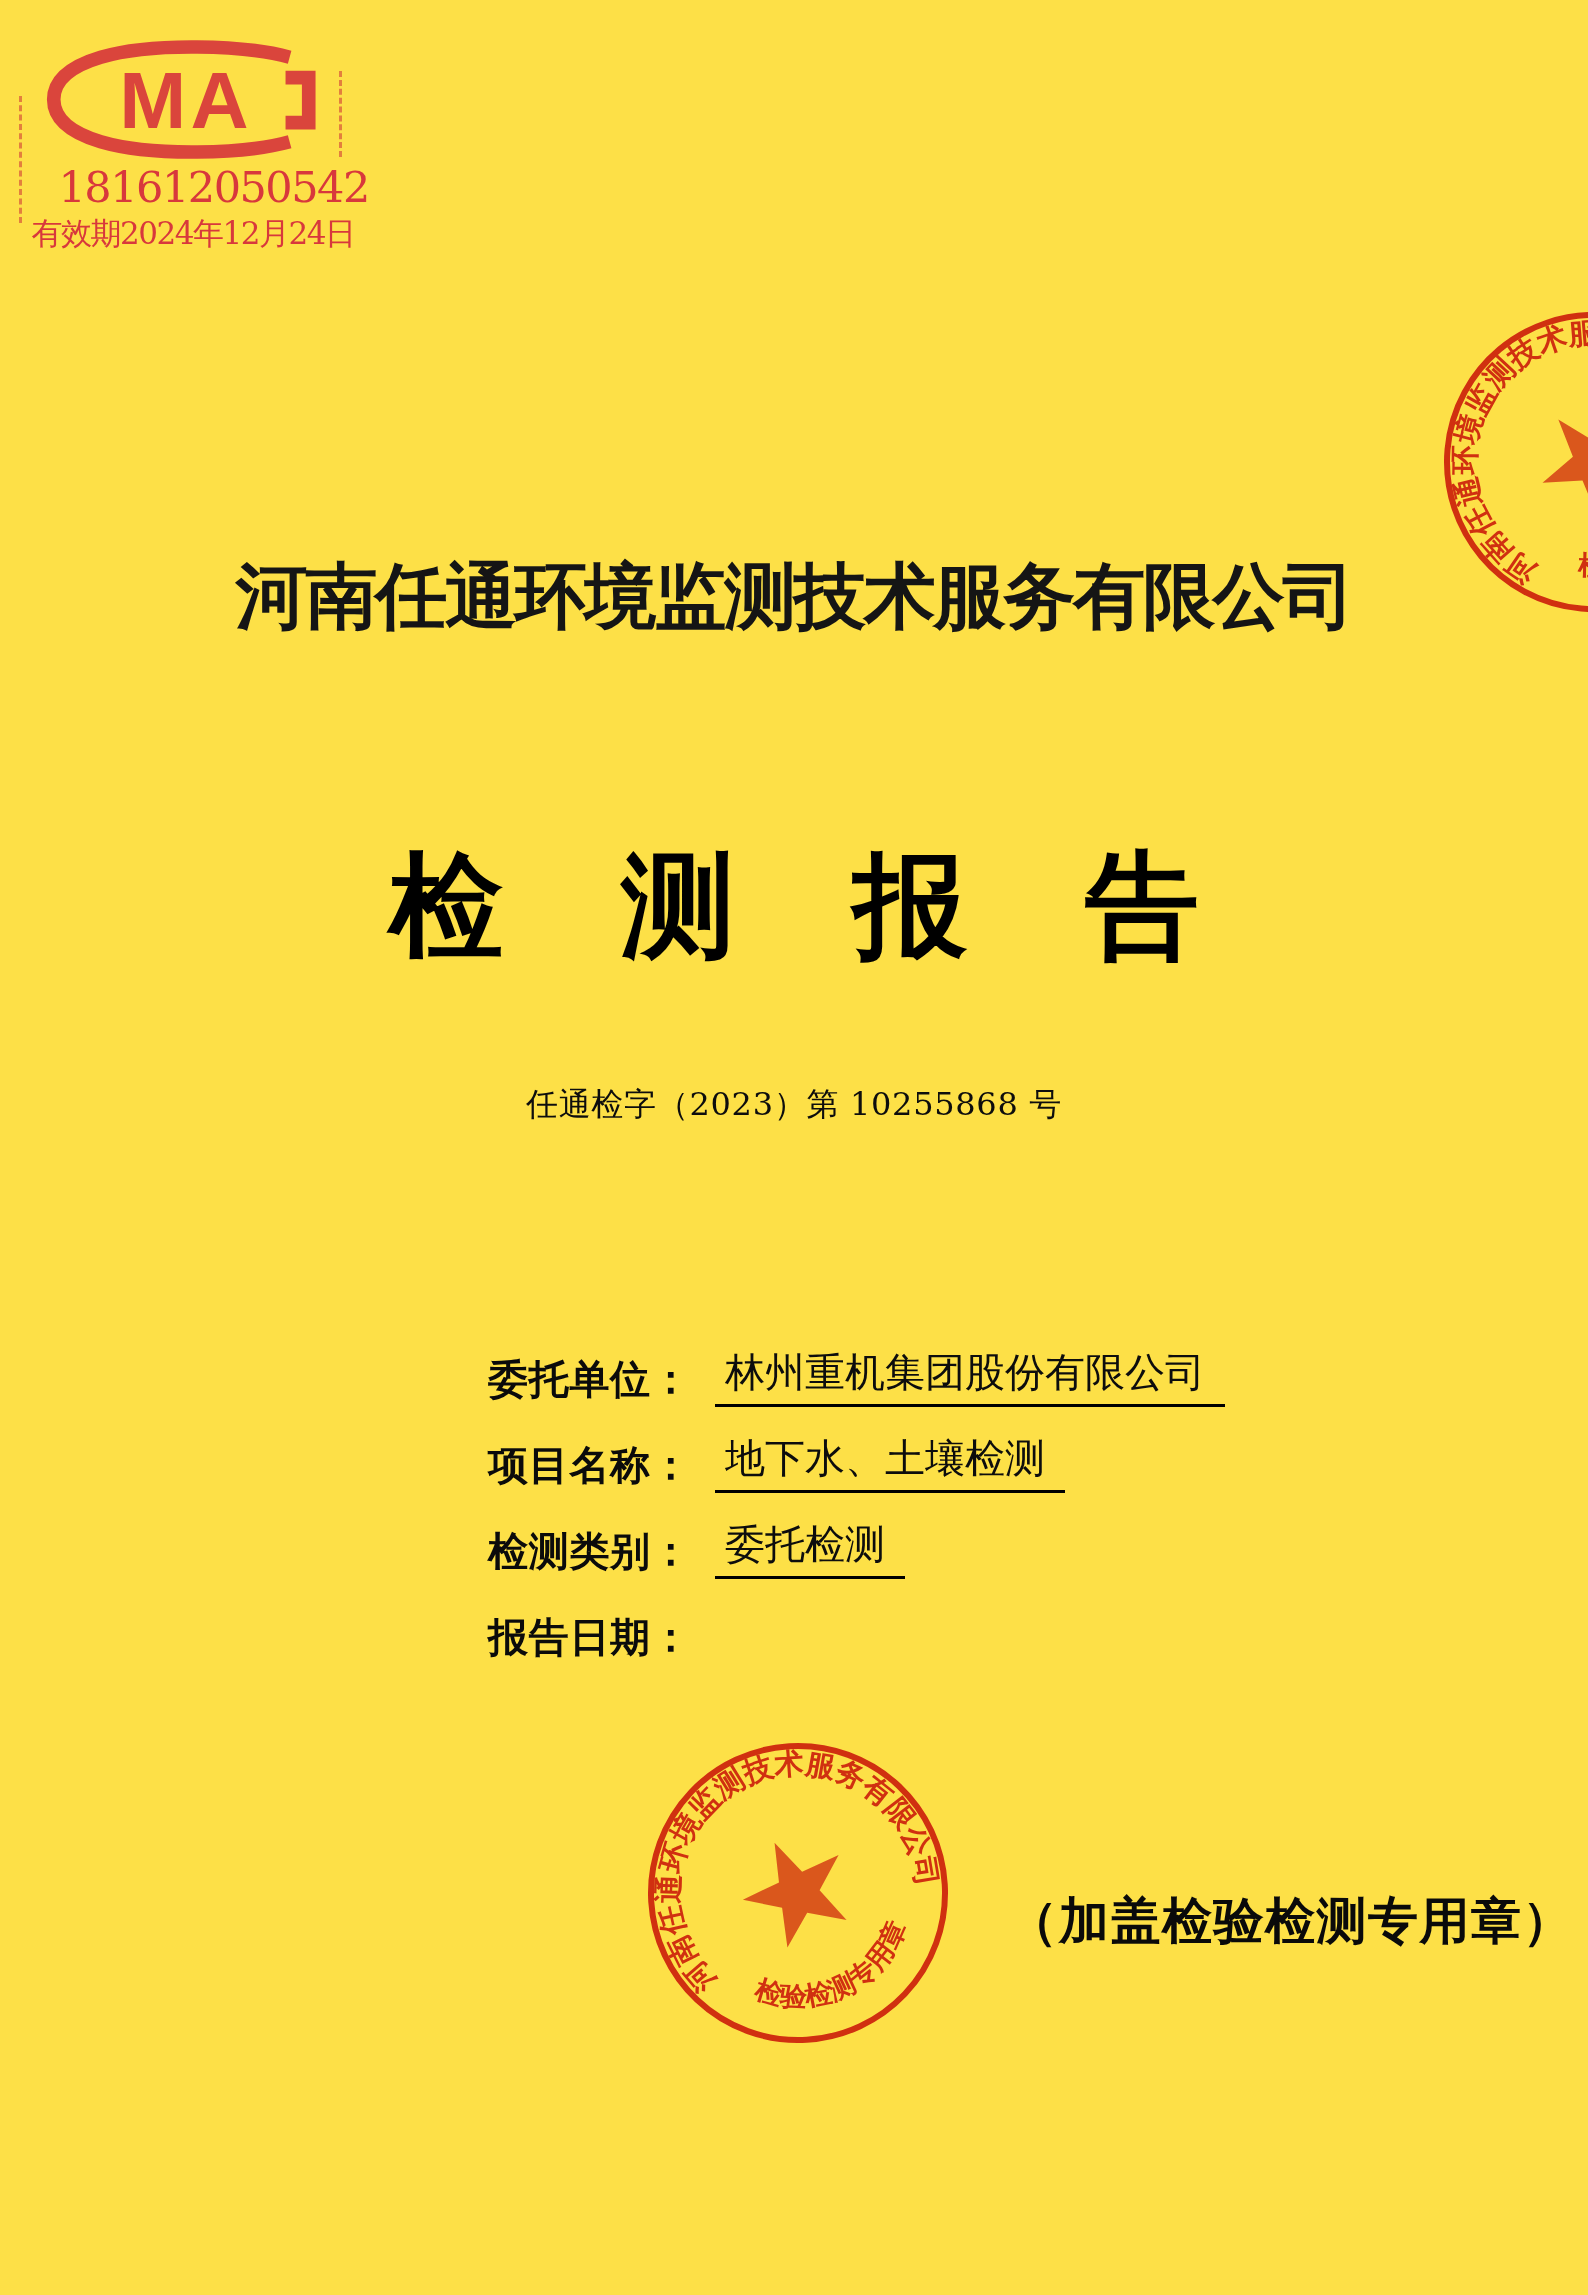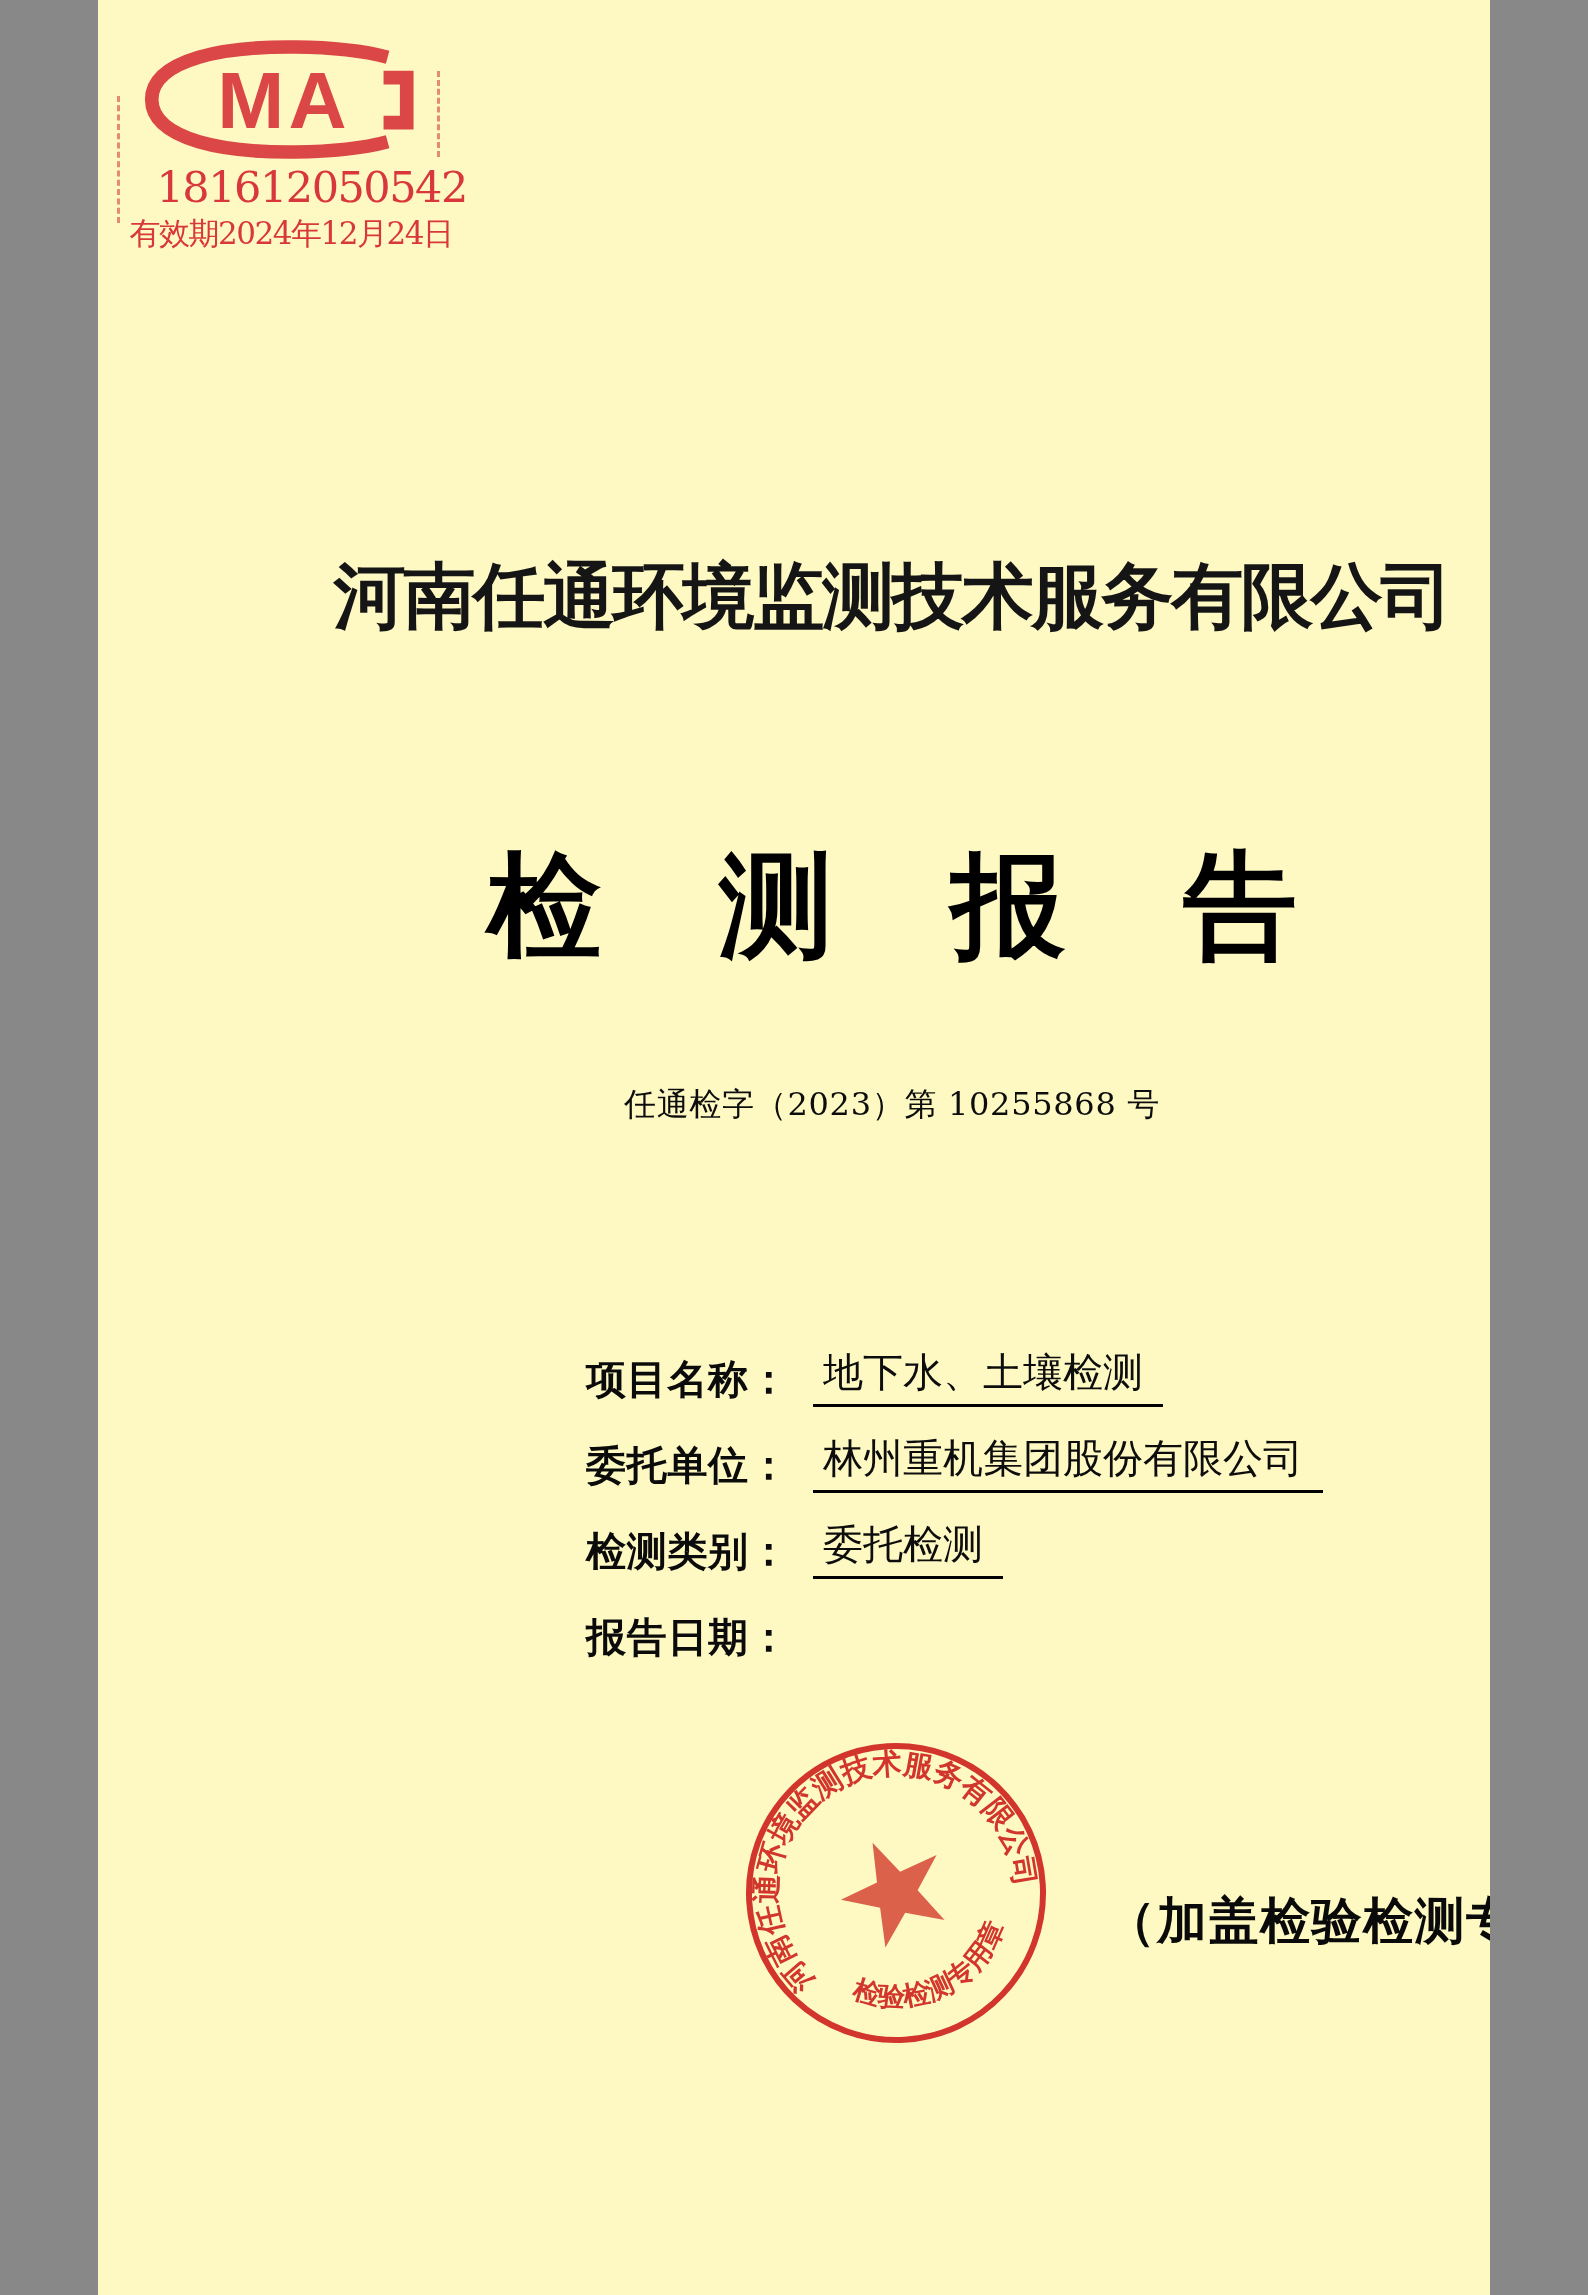--- a/index.html
+++ b/index.html
@@ -1,20 +1,20 @@
 <!DOCTYPE html>
 <html style="font-size:12px"><head>
 <meta charset="utf-8">
 <style>
   html,body{margin:0;padding:0;background:#888;}
   .page{
     position:relative;
-    width:1392px;height:2295px;
+    width:1588px;height:2295px;
     margin:0 auto;
-    background:#fef9c3;
+    background:#fde047;
     overflow:hidden;
     font-family:"Liberation Sans", sans-serif;
     color:#111;
   }
   
   .cma-stamp{position:absolute;left:13.5px;top:36px;width:352px;height:240px;}
   .cma-logo{position:absolute;left:22.5px;top:1.5px;opacity:.92;}
   .cma-number{
     position:absolute;left:9px;top:129px;width:337px;
     font-family:"DejaVu Serif", serif;
@@ -94,26 +94,26 @@
   <div class="stamp-dash dash-right"></div>
 
   <div class="company-name">河南任通环境监测技术服务有限公司</div>
 
   <div class="main-title">检测报告</div>
 
   <div class="report-number">任通检字（2023）第 10255868 号</div>
 
   <div class="fields" id="fields">
       <div class="field-row">
+        <span class="field-label">委托单位：</span>
+        <span class="field-value">林州重机集团股份有限公司</span>
+      </div>
+      <div class="field-row">
         <span class="field-label">项目名称：</span>
         <span class="field-value">地下水、土壤检测</span>
-      </div>
-      <div class="field-row">
-        <span class="field-label">委托单位：</span>
-        <span class="field-value">林州重机集团股份有限公司</span>
       </div>
       <div class="field-row">
         <span class="field-label">检测类别：</span>
         <span class="field-value">委托检测</span>
       </div>
       <div class="field-row">
         <span class="field-label">报告日期：</span>
       </div>
     </div>
 

